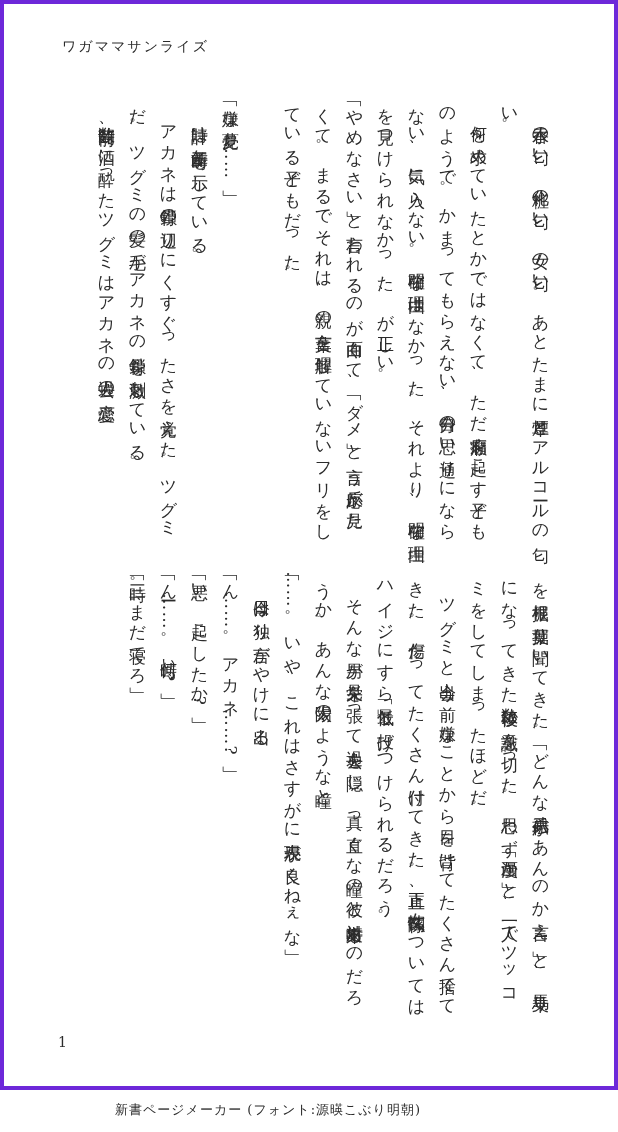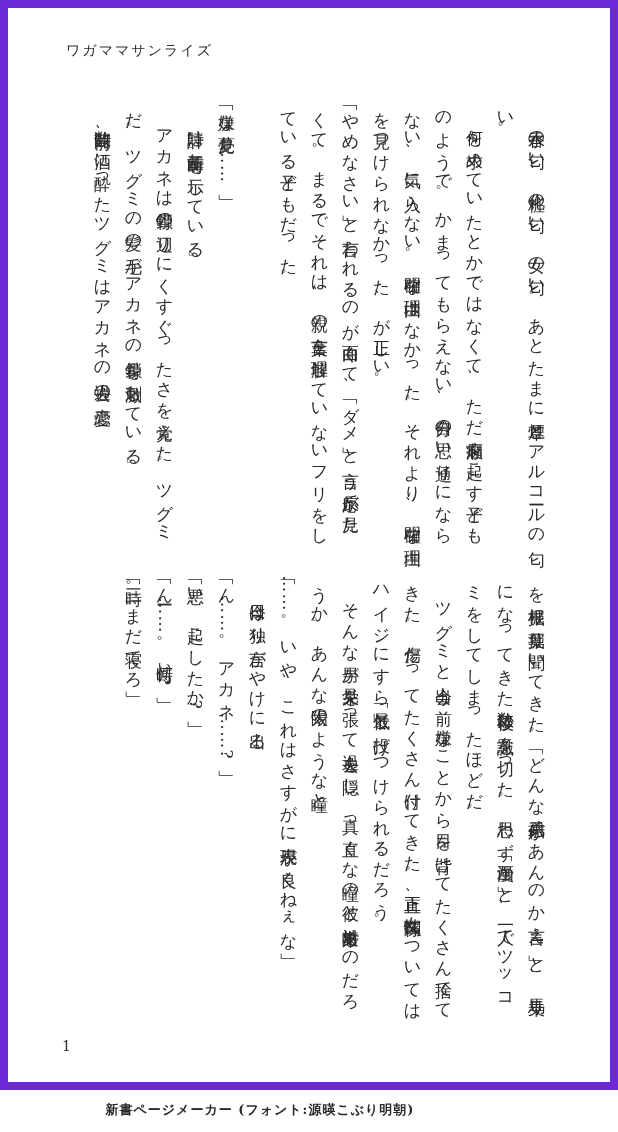--- a/index.html
+++ b/index.html
@@ -8,21 +8,21 @@
     position: relative;
     background: #ffffff;
     font-family: "DejaVu Serif", "Liberation Serif", serif;
     color: #2b2b2b;
     overflow: hidden;
   }
   .page {
     position: absolute; left: 0; top: 0;
     width: 618px; height: 1090px;
     box-sizing: border-box;
-    border: 8px solid #6d28d9;
+    border: 4px solid #6d28d9;
     background: #ffffff;
     padding-left: 36px;
   }
   .running-title {
     position: absolute; left: 58px; top: 34px;
     font-size: 14px; letter-spacing: 2px;
     white-space: nowrap;
   }
   .vblock {
     position: absolute; right: 58px;
@@ -37,25 +37,24 @@
   }
   .vblock p { margin: 0; padding: 0; }
   .vblock p.indent { text-indent: 1em; }
   .vblock-upper { top: 92px; }
   .vblock-lower { top: 566px; }
   .page-number {
     position: absolute; left: 54px; top: 1030px;
     font-size: 14px;
   }
   .footer-note {
-    position: absolute; left: 8px; top: 1101px;
+    position: absolute; left: 16px; top: 1101px;
     width: 504px; text-align: center;
     font-size: 13px; letter-spacing: 1px;
     white-space: nowrap;
-    font-weight: bold;
   }
 </style>
 </head>
 <body>
 
 <div class="page">
   <div class="running-title">ワガママサンライズ</div>
 
   <div class="vblock vblock-upper">
       <p class="indent">香水の匂い、化粧の匂い、女の匂い。あとたまに煙草とアルコールの匂い。</p>

